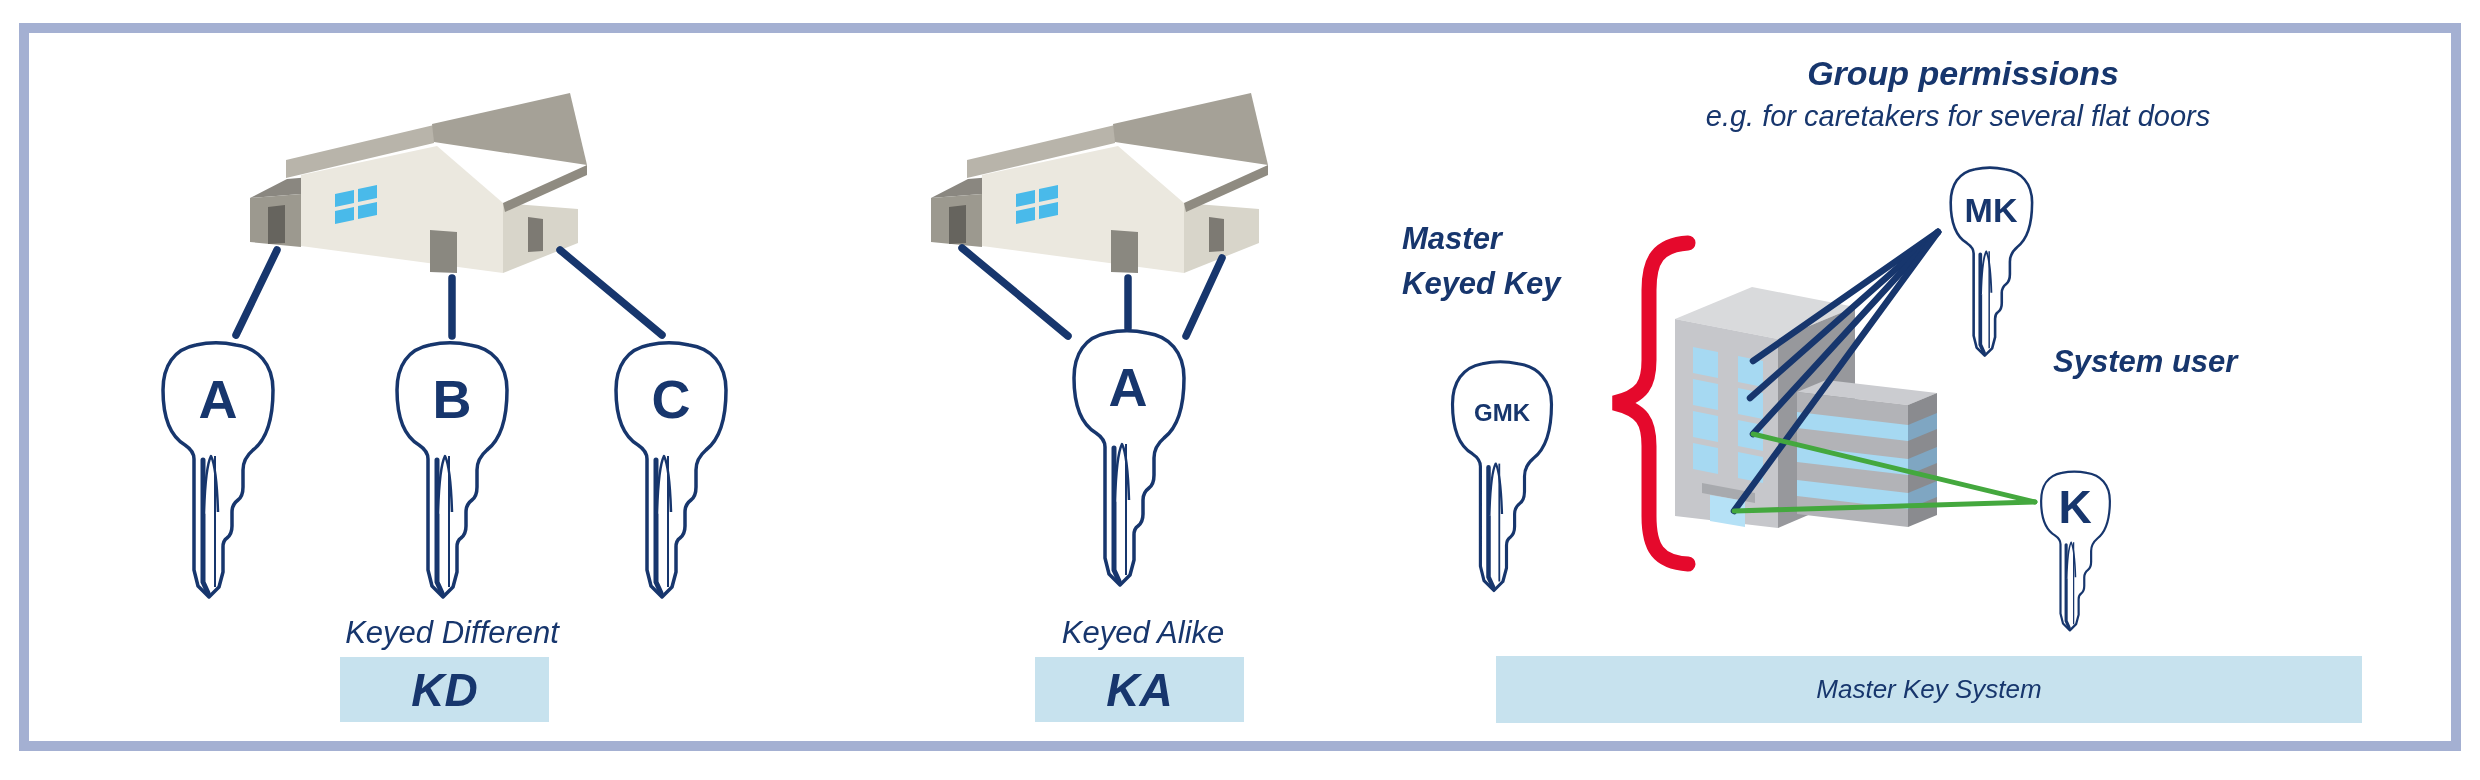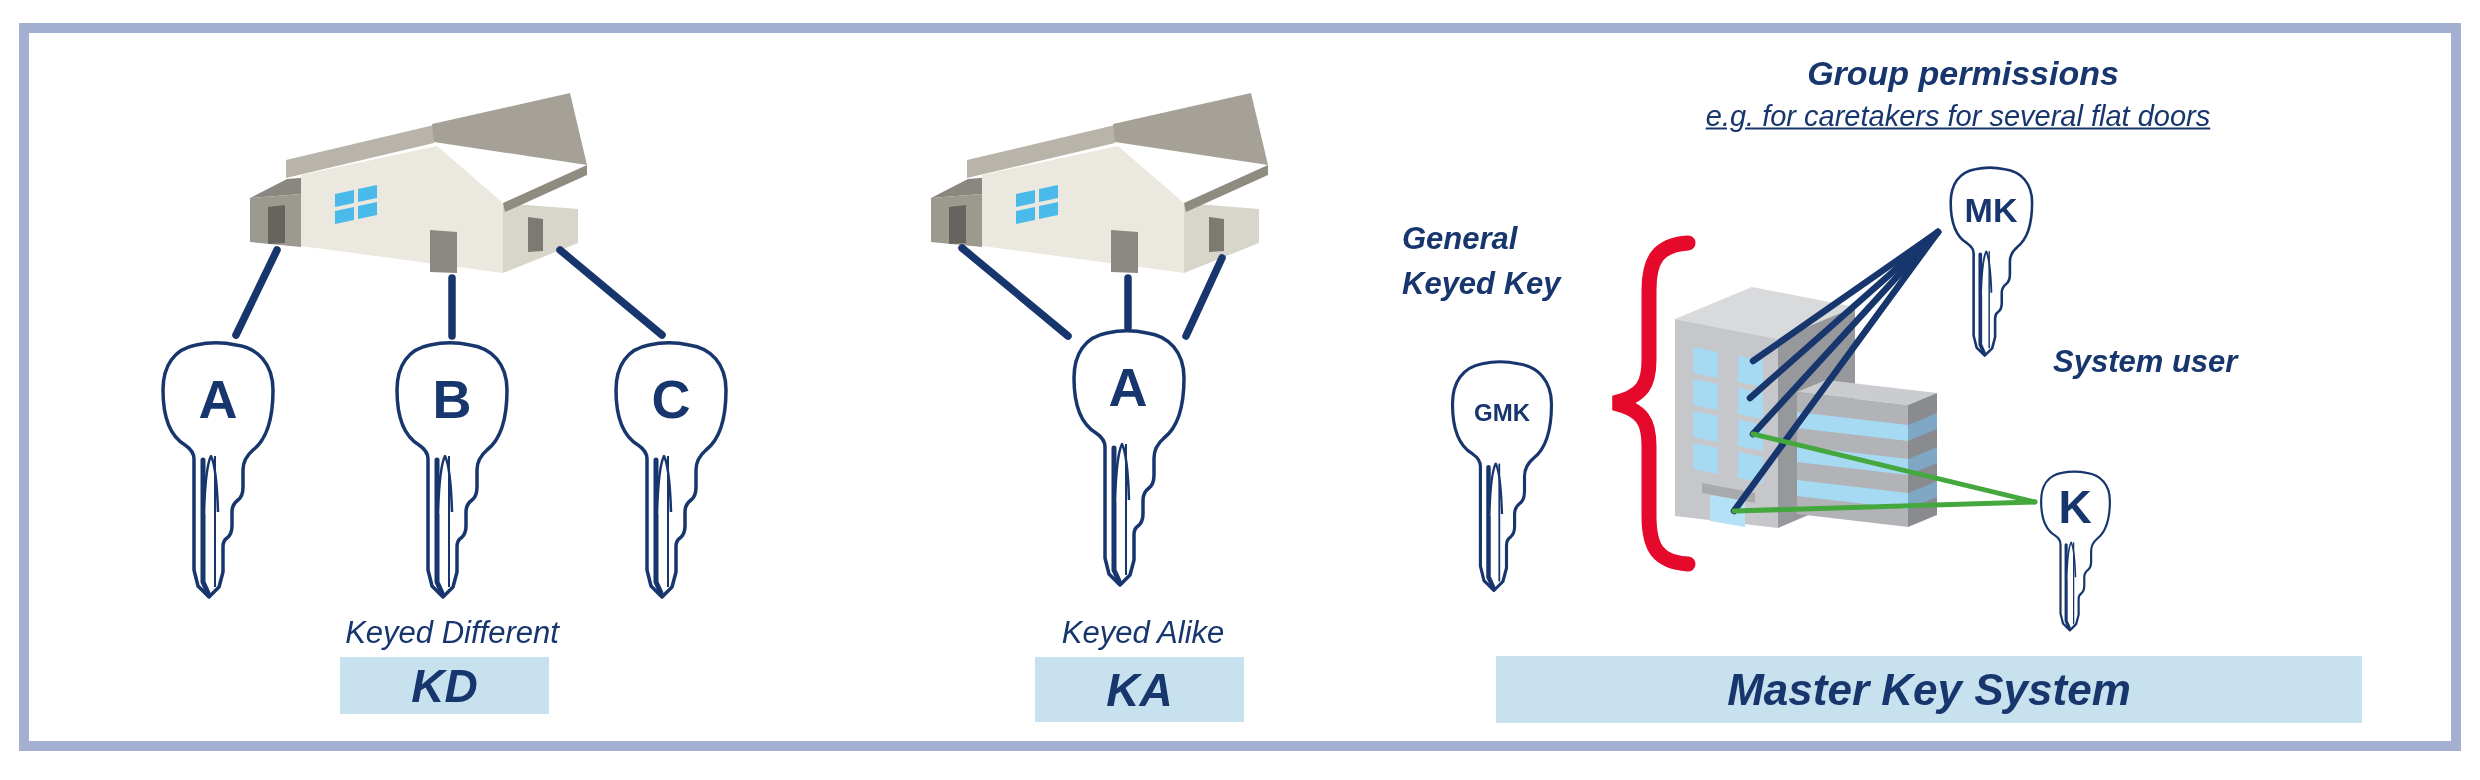--- a/index.html
+++ b/index.html
@@ -49,21 +49,21 @@
 
   
   .lbl{position:absolute;white-space:pre;}
   .center{transform:translate(-50%,-50%);}
   .caption{font-style:italic;font-size:31px;color:var(--navy);margin-top:7px;}
   .head-bold{font-style:italic;font-weight:bold;font-size:34px;color:var(--navy);}
   .sub{font-style:italic;font-size:29px;line-height:39px;color:var(--navy);}
   .bluebox{position:absolute;background:var(--lightblue);display:flex;
            align-items:center;justify-content:center;}
   .abbr{font-style:italic;font-weight:bold;font-size:46px;color:var(--navy);}
-  .banner-text{font-style:italic;font-weight:bold;font-size:44px;color:var(--navy);}
+  .banner-text{font-style:italic;font-weight:normal;font-size:26px;color:var(--navy);}
   .key-letter{position:absolute;font-weight:bold;color:var(--navy);transform:translate(-50%,-50%);}
 </style>
 </head>
 <body>
 
 <div class="canvas">
 
   <div class="frame"></div>
 
   <svg class="art" viewBox="0 0 2480 780">
@@ -154,27 +154,27 @@
   <div class="key-letter" style="left:671px;top:399px;font-size:54px;">C</div>
   <div class="key-letter" style="left:1128px;top:387px;font-size:54px;">A</div>
   <div class="key-letter" style="left:1502px;top:413px;font-size:24px;">GMK</div>
   <div class="key-letter" style="left:1991px;top:210px;font-size:34px;">MK</div>
   <div class="key-letter" style="left:2075px;top:507px;font-size:46px;">K</div>
 
   <div class="lbl caption center" style="left:452px;top:626px;">Keyed Different</div>
   <div class="lbl caption center" style="left:1143px;top:626px;">Keyed Alike</div>
 
   <div class="lbl head-bold center" style="left:1963px;top:73px;">Group permissions</div>
-  <div class="lbl sub center" style="left:1958px;top:116px;text-decoration:underline;">e.g. for caretakers for several flat doors</div>
+  <div class="lbl sub center" style="left:1958px;top:116px;">e.g. for caretakers for several flat doors</div>
 
-  <div class="lbl head-bold" style="left:1402px;top:216px;font-size:31px;line-height:45px;"><span>General</span><br><span>Keyed Key</span></div>
+  <div class="lbl head-bold" style="left:1402px;top:216px;font-size:31px;line-height:45px;"><span>Master</span><br><span>Keyed Key</span></div>
 
   <div class="lbl head-bold" style="left:2053px;top:344px;font-size:31px;">System user</div>
 
-  <div class="bluebox" style="left:340px;top:657px;width:209px;height:57px;">
+  <div class="bluebox" style="left:340px;top:657px;width:209px;height:65px;">
     <span class="abbr">KD</span>
   </div>
   <div class="bluebox" style="left:1035px;top:657px;width:209px;height:65px;align-items:center;">
     <span class="abbr">KA</span>
   </div>
   <div class="bluebox" style="left:1496px;top:656px;width:866px;height:67px;">
     <span class="banner-text">Master Key System</span>
   </div>
 
 </div>

